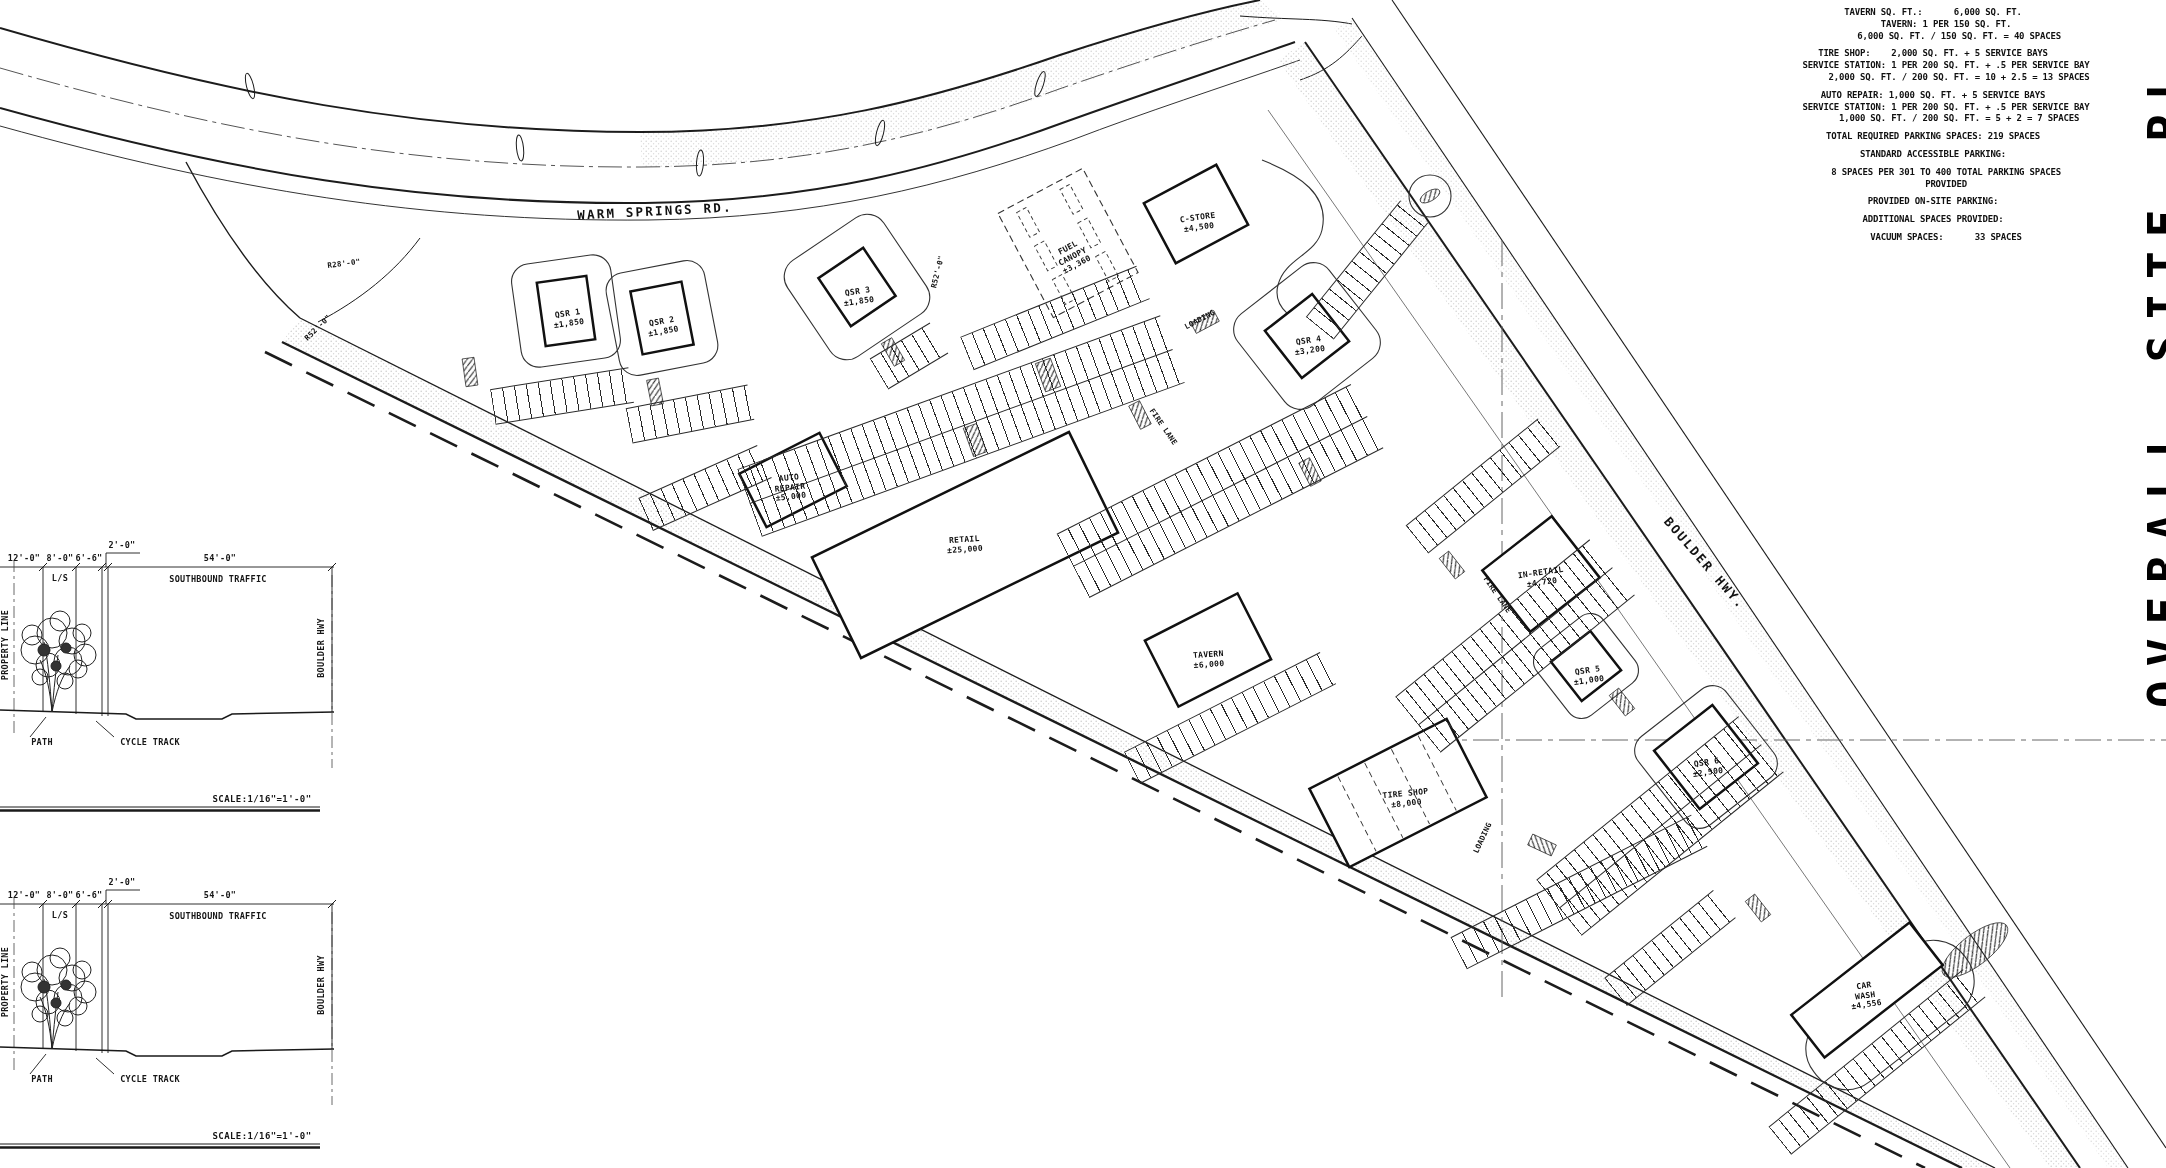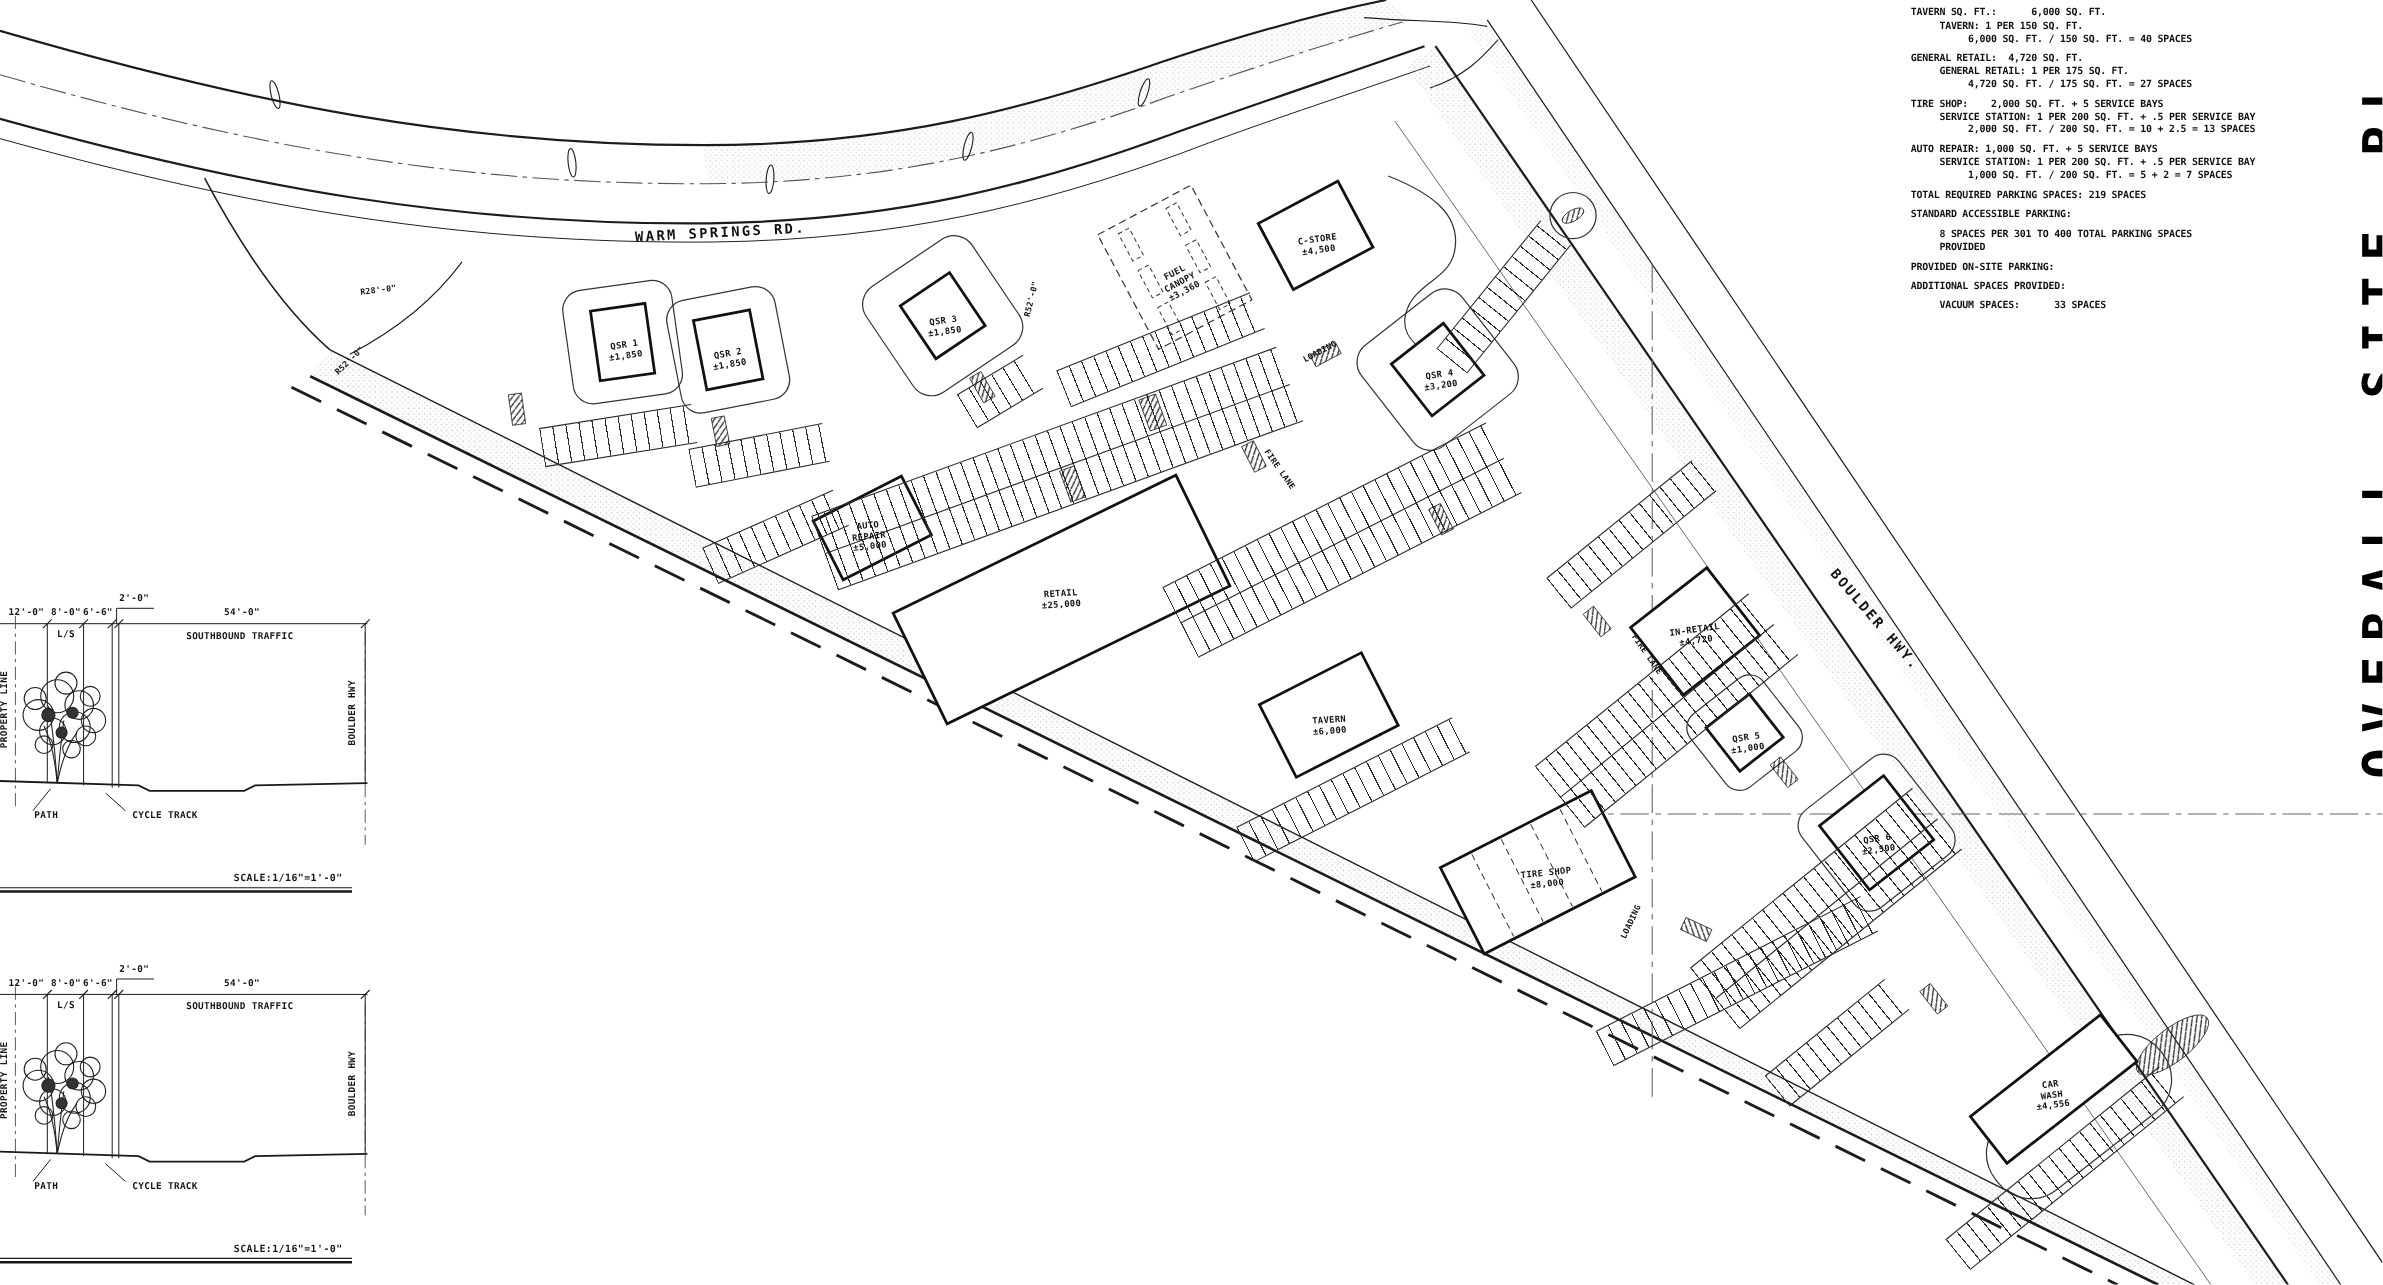--- a/index.html
+++ b/index.html
@@ -14,21 +14,21 @@
   .lbl .wrap{white-space:normal;width:var(--w,40px);margin:0 auto;}
   .road-lbl{font:600 12.5px/13px "DejaVu Sans Mono",monospace;letter-spacing:2.2px;}
   .sm{font:600 7.5px/8px "DejaVu Sans Mono",monospace;letter-spacing:.2px;}
   
   .stalls{position:absolute;transform:rotate(var(--r,0deg));
           border-top:1.4px solid #2a2a2a;border-bottom:1.4px solid #2a2a2a;
           background:repeating-linear-gradient(90deg,#2a2a2a 0 1px,transparent 1px 12px);}
   .stalls.dbl::after{content:"";position:absolute;left:0;right:0;top:50%;height:1px;background:#2a2a2a;}
   
   #calcs{position:absolute;left:1737px;top:7px;width:392px;
-         font:600 9px/11.8px "DejaVu Sans Mono",monospace;letter-spacing:-.2px;color:#111;}
+         font:600 9px/11.8px "DejaVu Sans Mono",monospace;letter-spacing:-.2px;color:#111;text-align:center;}
   #calcs .cs{white-space:pre;margin:0 0 6px 0;}
   
   #vtitle{position:absolute;left:2138px;top:708px;transform:rotate(-90deg);
           transform-origin:0 0;white-space:nowrap;
           font:700 46px/54px "DejaVu Sans Mono",monospace;letter-spacing:14px;word-spacing:12px;color:#000;}
   
   .secwrap{position:absolute;left:0;top:var(--oy);width:360px;height:340px;}
   .secwrap .lbl{color:#161616;}
   .dim{font:600 8.5px/9px "DejaVu Sans Mono",monospace;}
   .scale-lbl{font:600 9px/10px "DejaVu Sans Mono",monospace;letter-spacing:.4px;}
@@ -258,23 +258,20 @@
     <div>QSR 6</div><div>±2,500</div></div>
   <div class="lbl" style="--x:1405px;--y:789px;--r:-6deg">
     <div>TIRE SHOP</div><div>±8,000</div></div>
   <div class="lbl" style="--x:1864px;--y:986px;--r:-8deg">
     <div class="wrap" style="--w:32px">CAR WASH</div><div>±4,556</div></div>
 
   <div id="calcs">
     <div class="cs">TAVERN SQ. FT.:      6,000 SQ. FT.
      TAVERN: 1 PER 150 SQ. FT.
           6,000 SQ. FT. / 150 SQ. FT. = 40 SPACES</div>
-    <div class="cs">GENERAL RETAIL:  4,720 SQ. FT.
-     GENERAL RETAIL: 1 PER 175 SQ. FT.
-          4,720 SQ. FT. / 175 SQ. FT. = 27 SPACES</div>
     <div class="cs">TIRE SHOP:    2,000 SQ. FT. + 5 SERVICE BAYS
      SERVICE STATION: 1 PER 200 SQ. FT. + .5 PER SERVICE BAY
           2,000 SQ. FT. / 200 SQ. FT. = 10 + 2.5 = 13 SPACES</div>
     <div class="cs">AUTO REPAIR: 1,000 SQ. FT. + 5 SERVICE BAYS
      SERVICE STATION: 1 PER 200 SQ. FT. + .5 PER SERVICE BAY
           1,000 SQ. FT. / 200 SQ. FT. = 5 + 2 = 7 SPACES</div>
     <div class="cs">TOTAL REQUIRED PARKING SPACES: 219 SPACES</div>
     <div class="cs">STANDARD ACCESSIBLE PARKING:</div>
     <div class="cs">     8 SPACES PER 301 TO 400 TOTAL PARKING SPACES
      PROVIDED</div>

